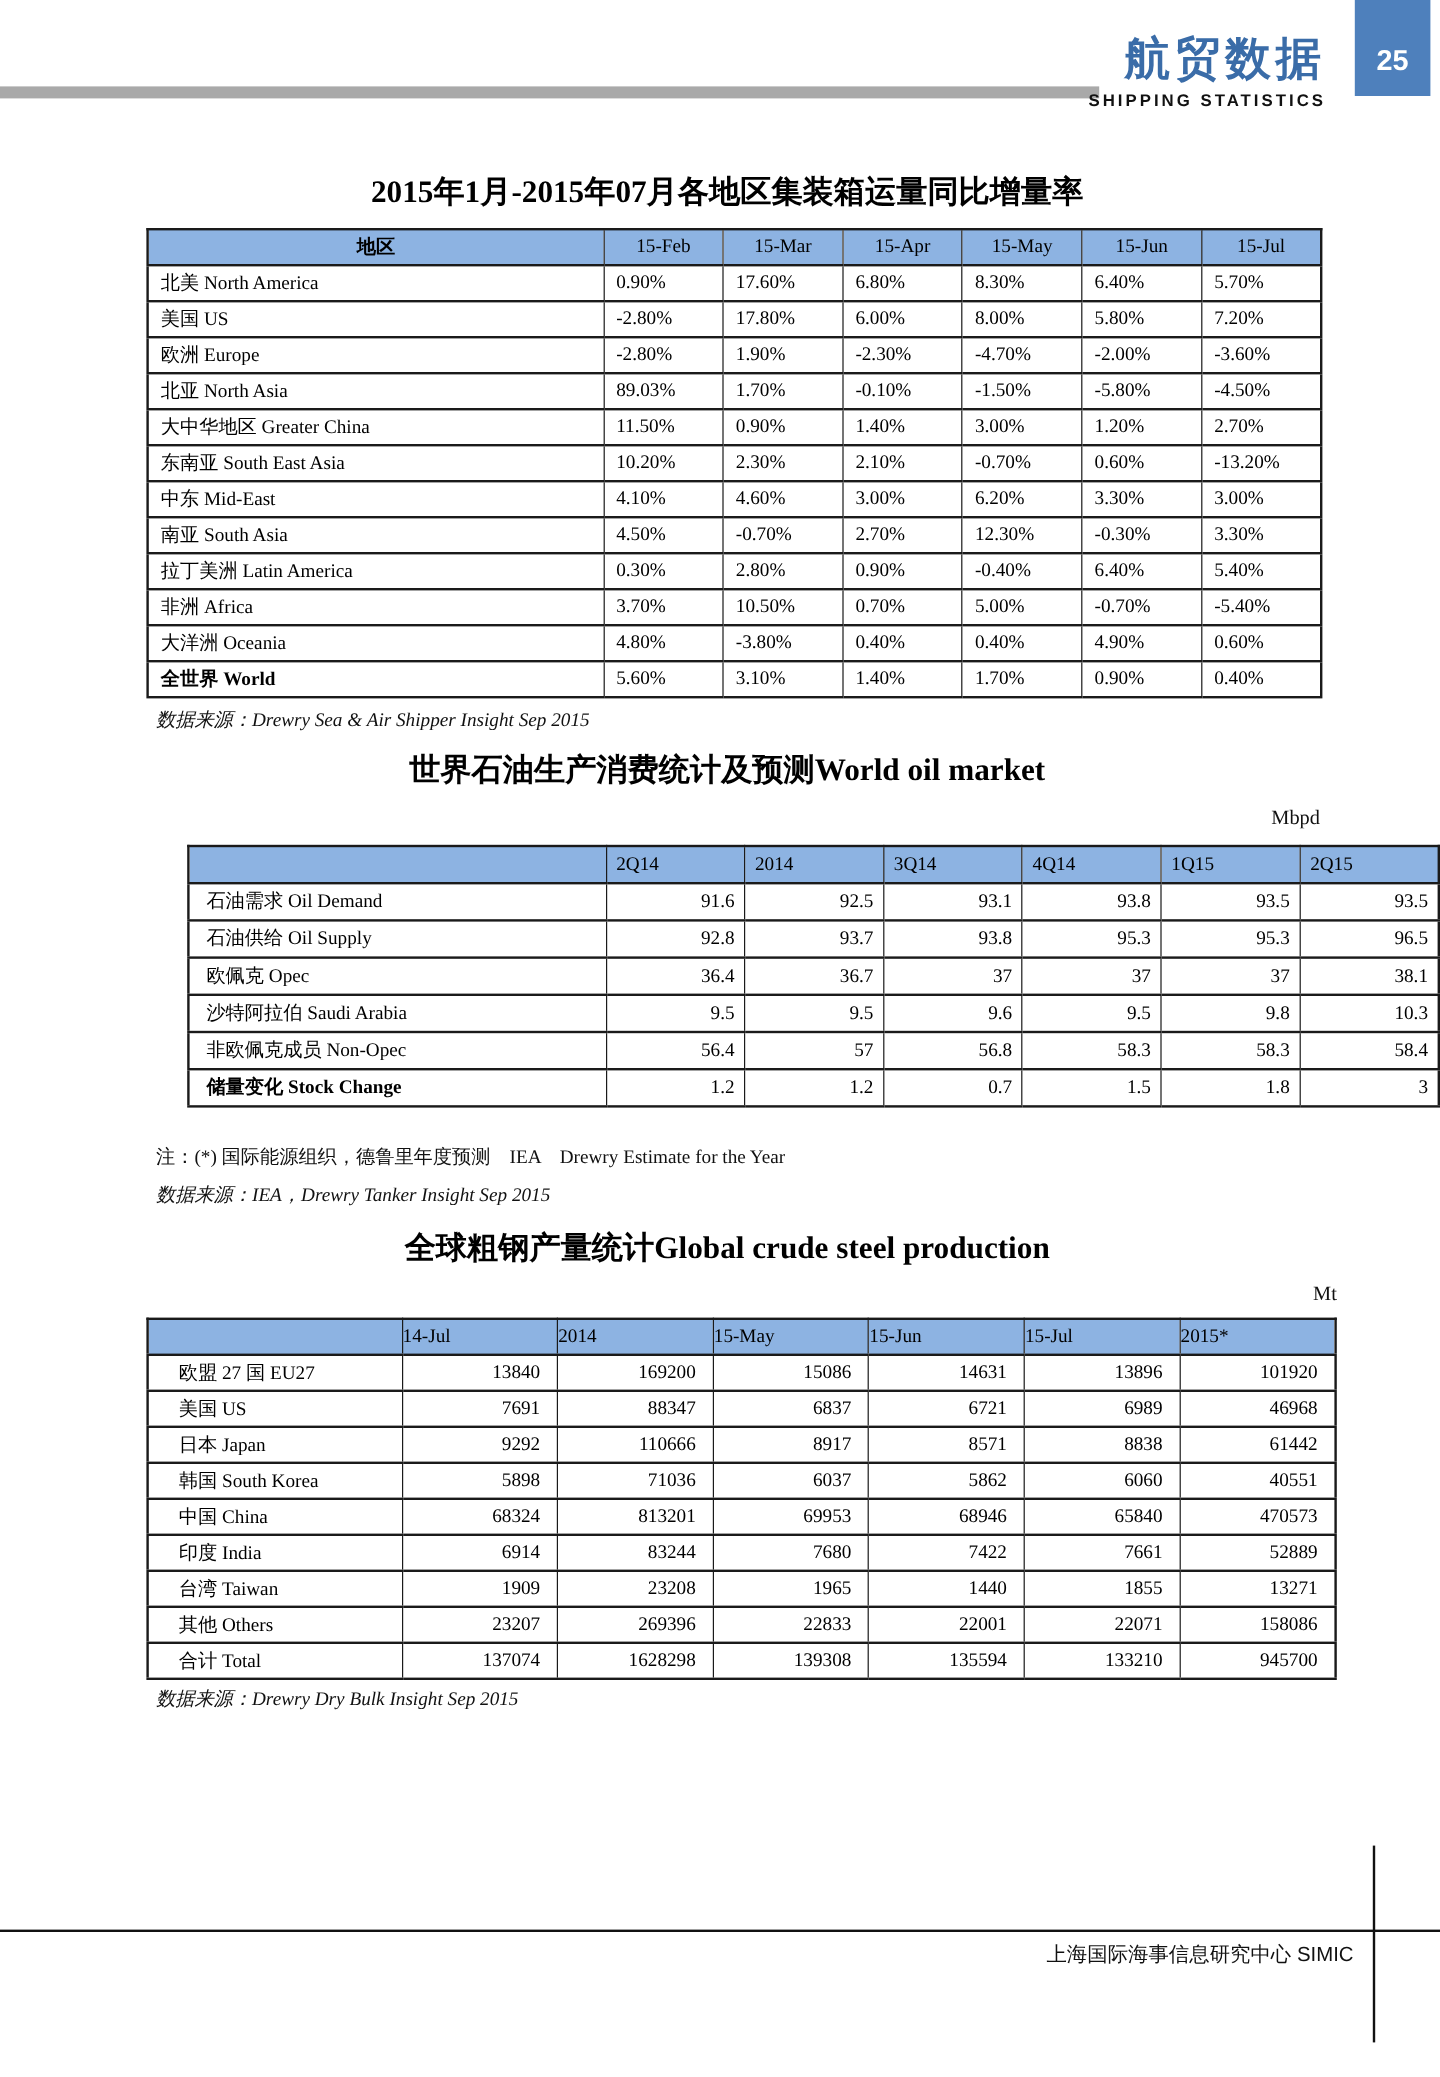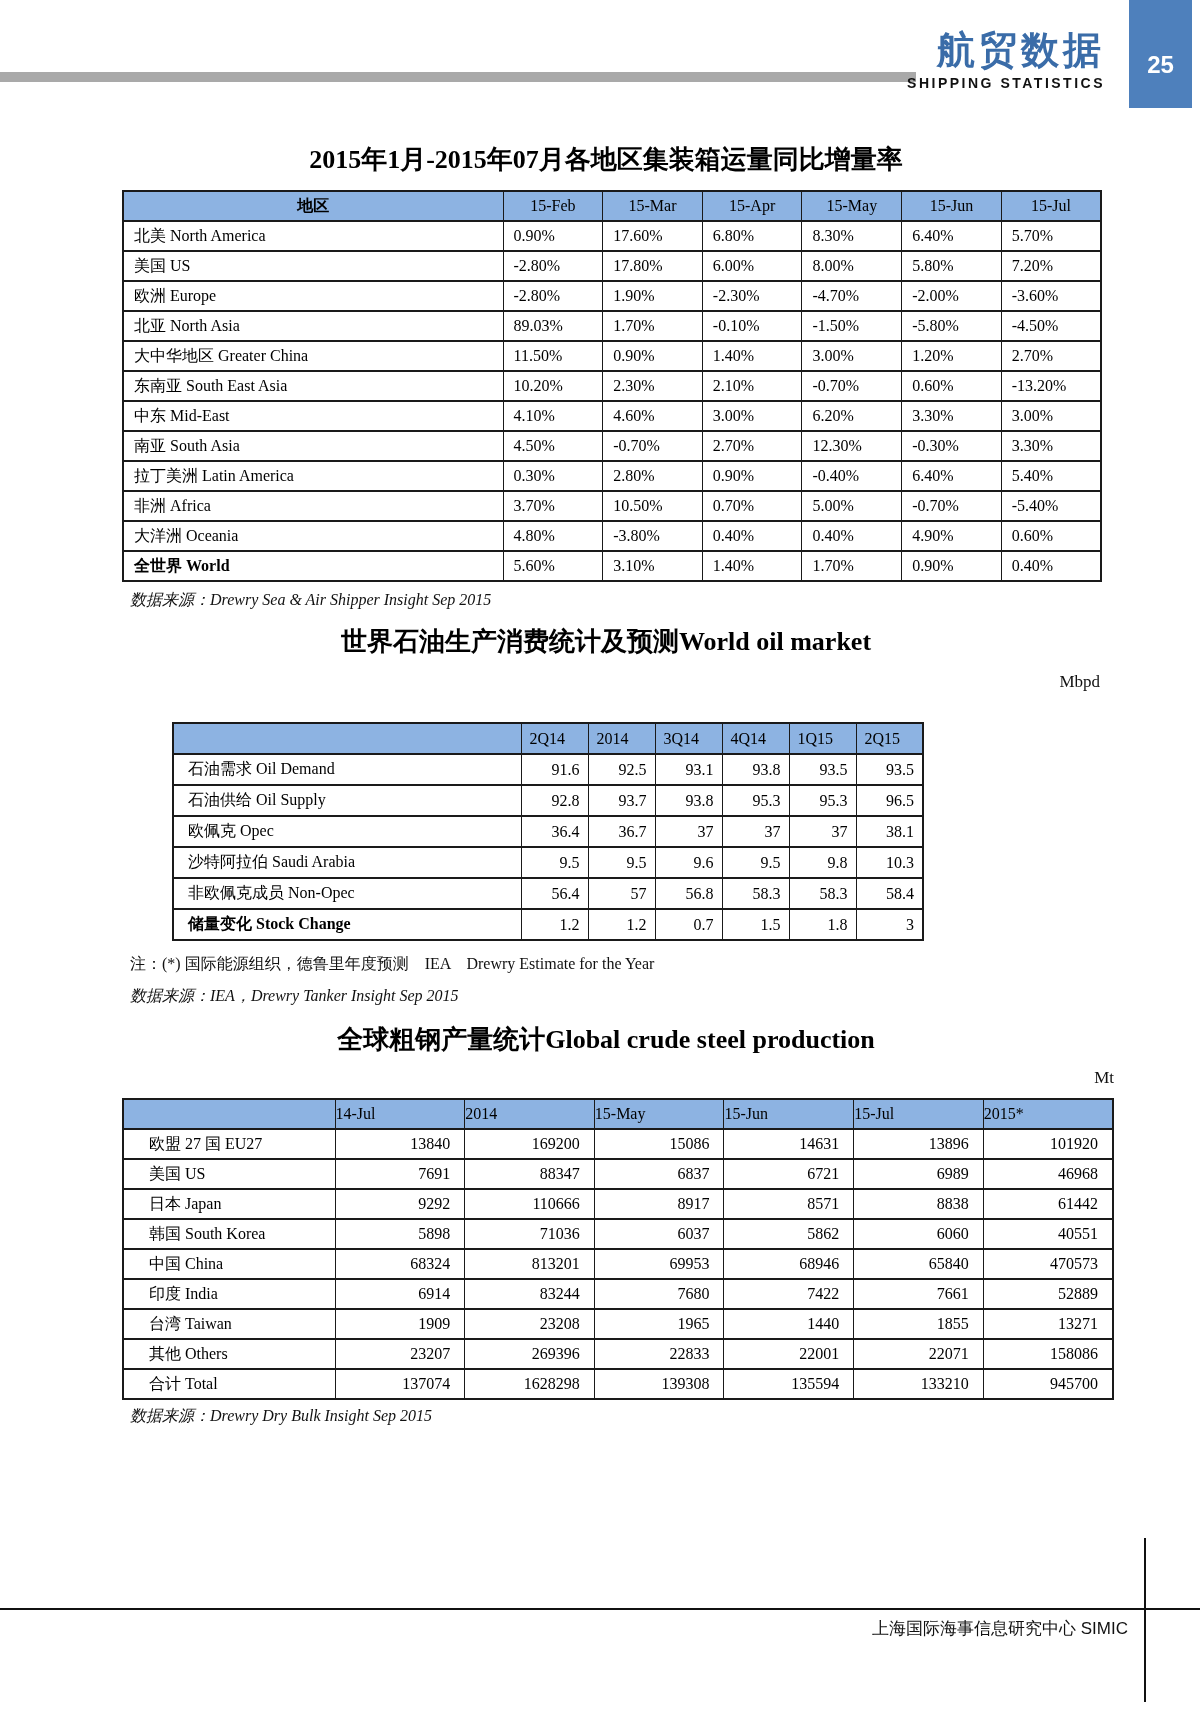--- a/index.html
+++ b/index.html
@@ -29,21 +29,21 @@
   }
   .brand-cn {
     font-size: 38px; line-height: 44px; font-weight: bold;
     color: #3a6ca8; letter-spacing: 4px;
   }
   .brand-en {
     font-size: 14px; font-weight: bold; letter-spacing: 2.5px;
     color: #111111; margin-top: 3px;
   }
   .page-box {
-    position: absolute; left: 1129px; top: 0; width: 63px; height: 108px;
+    position: absolute; left: 1129px; top: 0; width: 63px; height: 80px;
     background: #4e80bc;
     display: flex; align-items: center; justify-content: center;
     padding-top: 22px;
   }
   .page-box span {
     color: #ffffff; font-family: "Liberation Sans", sans-serif;
     font-size: 24px; font-weight: bold;
   }
 
   
@@ -87,21 +87,21 @@
   }
   table.dtable thead th { background: #8db3e2; }
 
   .t1 { left: 122px; top: 190px; width: 980px; }
   .t1 tr { height: 30px; }
   .t1 th:first-child { width: 380px; font-weight: bold; }
   .t1 th { text-align: center; }
   .t1 td.label { text-align: left; padding-left: 10px; }
   .t1 td.val   { text-align: left; padding-left: 10px; }
 
-  .t2 { left: 172px; top: 704px; width: 752px; margin-top: 18px; }
+  .t2 { left: 156px; top: 704px; width: 1044px; }
   .t2 tr { height: 31px; }
   .t2 th:first-child { width: 348px; }
   .t2 th { text-align: left; padding-left: 8px; }
   .t2 td.label { text-align: left; padding-left: 14px; }
   .t2 td.val   { text-align: right; padding-right: 8px; }
 
   .t3 { left: 122px; top: 1098px; width: 992px; }
   .t3 tr { height: 30px; }
   .t3 th:first-child { width: 212px; }
   .t3 th { text-align: left; padding-right: 13px; }

